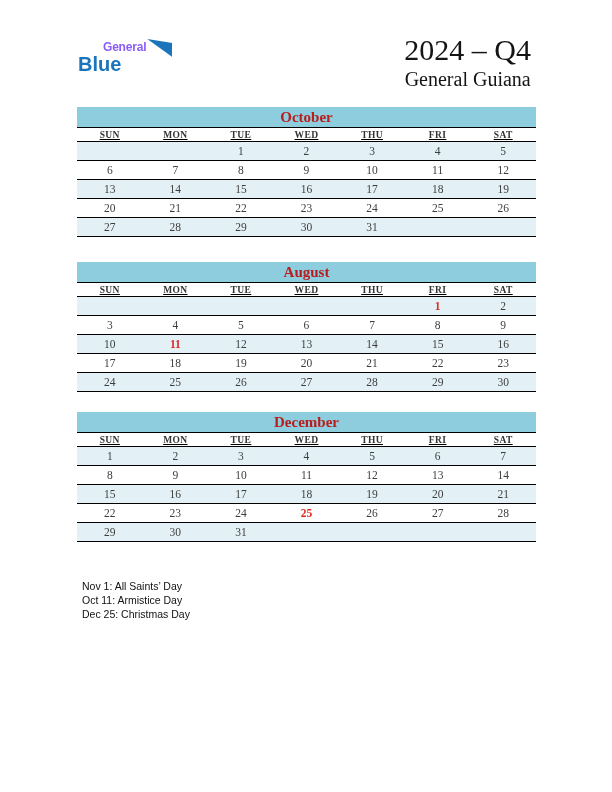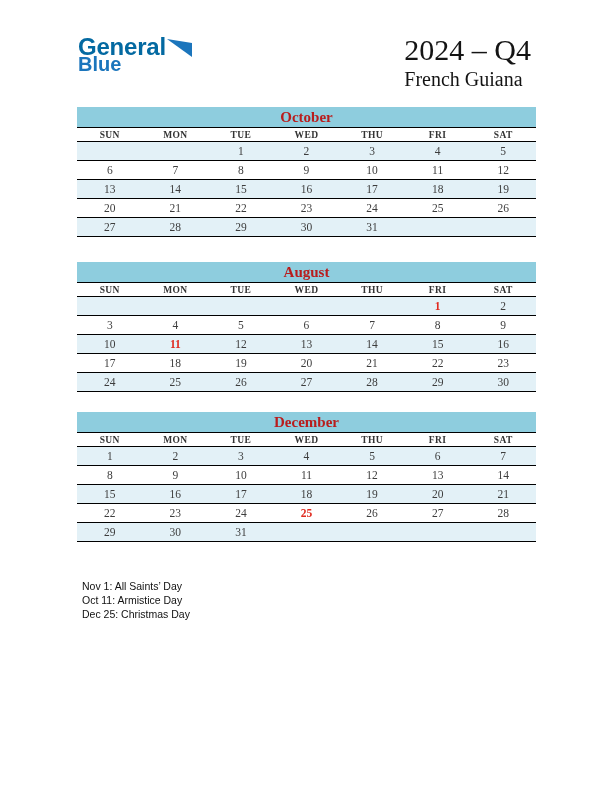--- a/index.html
+++ b/index.html
@@ -5,45 +5,45 @@
   html,body { margin:0; padding:0; background:#ffffff; }
   .page {
     position:relative; width:612px; height:792px; background:#ffffff;
     font-family:"Liberation Serif","DejaVu Serif",serif; overflow:hidden;
   }
 
   
   .logo { position:absolute; left:78px; top:37px;
           font-family:"Liberation Sans","DejaVu Sans",sans-serif; }
   .logo-row1 { display:flex; align-items:flex-start; }
-  .logo-general { font-size:24px; font-weight:600; color:#0369a1; line-height:20px; letter-spacing:-0.2px; }
+  .logo-general { font-size:12px; font-weight:600; color:#8b5cf6; line-height:20px; letter-spacing:-0.2px;margin-left:25px; }
   .logo-triangle { width:25px; height:18px; margin-left:1px; margin-top:2px;
                    background:var(--logo-blue,#1b75bc);
                    clip-path:polygon(0 0,100% 22%,100% 100%); }
   .logo-blue { font-size:20px; font-weight:700; color:var(--logo-blue,#1b75bc);
                text-align:left; line-height:18px; margin-top:-2px; padding-right:1px; }
 
-  .title-block { position:absolute; right:81px; top:33px; text-align:left; color:#141414; }
+  .title-block { position:absolute; right:81px; top:33px; text-align:center; color:#141414; }
   .title-main { font-size:30px; line-height:34px; }
   .title-sub  { font-size:20px; line-height:25px; }
 
   
   #months .month { position:absolute; left:77px; width:459px; }
   #months .month:nth-child(1) { top:107px; }
   #months .month:nth-child(2) { top:262px; }
   #months .month:nth-child(3) { top:412px; }
 
   .month-title { height:20px; line-height:20px; text-align:center;
                  background:var(--month-header-teal,#8ecdde);
                  border-bottom:1px solid #000;
                  font-size:15px; font-weight:bold; color:#b91c1c; }
 
   .dow-row, .week-row { display:grid; grid-template-columns:repeat(7,1fr);
                         border-bottom:1px solid #000; }
-  .dow-row  { height:13px; line-height:14px; background:#fff; }
+  .dow-row  { height:13px; line-height:14px; background:#fff;text-decoration:underline; }
   .dow-cell { text-align:center; font-size:9.5px; font-weight:bold;
               color:#333; letter-spacing:0.4px; }
 
   .week-row { height:18px; line-height:18px; background:#ffffff; }
   .week-row.alt { background:var(--alt-row-blue,#e3f1f7); }
   .day-cell { text-align:center; font-size:11.5px; color:#3d3d3d; }
   .day-cell.holiday { color:var(--holiday-red,#e02b20); font-weight:bold; }
 
   
   #holiday-notes { position:absolute; left:82px; top:579px;
@@ -58,21 +58,21 @@
   <div class="logo">
     <div class="logo-row1">
       <span class="logo-general">General</span>
       <span class="logo-triangle"></span>
     </div>
     <div class="logo-blue">Blue</div>
   </div>
 
   <div class="title-block">
     <div class="title-main">2024 – Q4</div>
-    <div class="title-sub">French Guiana</div>
+    <div class="title-sub">General Guiana</div>
   </div>
 
   <div id="months">
       <div class="month">
         <div class="month-title">October</div>
         <div class="dow-row">
           <div class="dow-cell">SUN</div>
           <div class="dow-cell">MON</div>
           <div class="dow-cell">TUE</div>
           <div class="dow-cell">WED</div>

